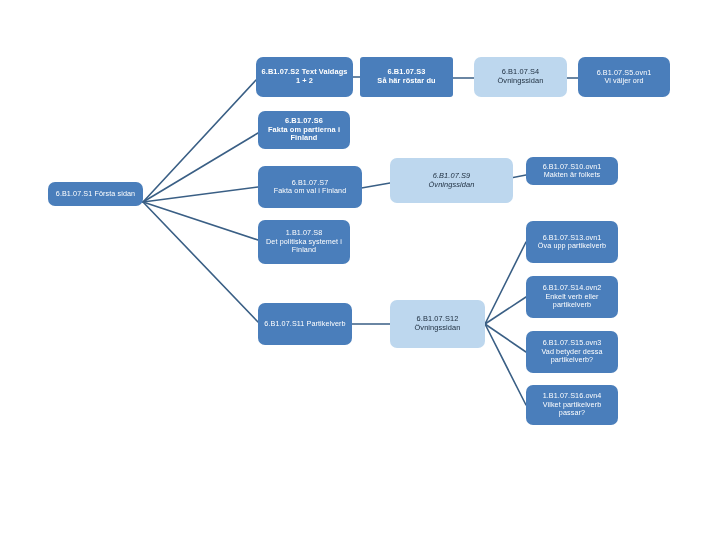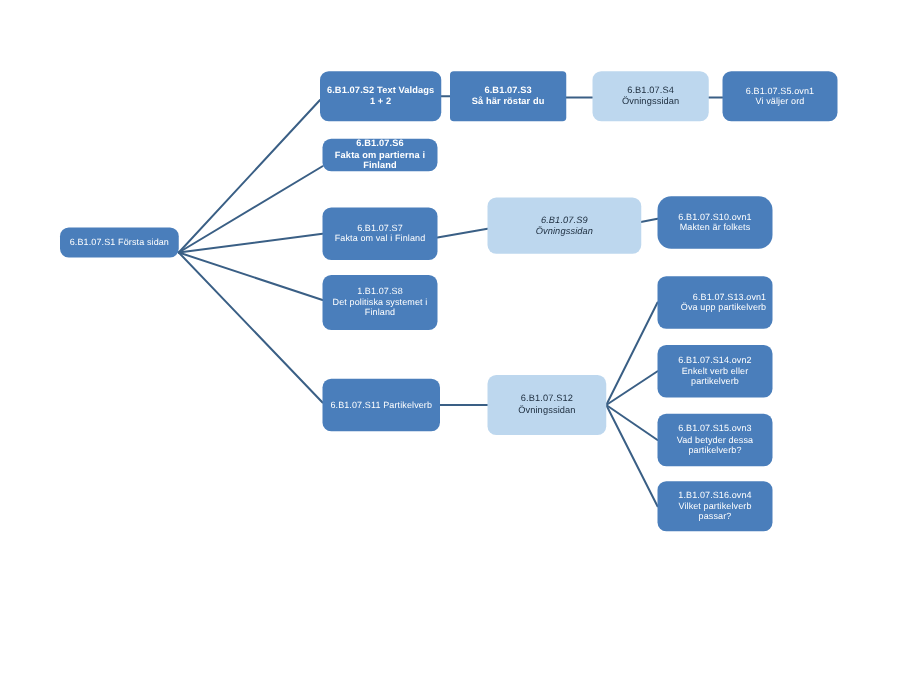--- a/index.html
+++ b/index.html
@@ -102,48 +102,48 @@
 Så här röstar du</span>
       </div>
       <div class="node pale" style="left: 474px; top: 57px; width: 93px; height: 40px;">
         <span class="label">6.B1.07.S4
 Övningssidan</span>
       </div>
       <div class="node mid" style="left: 578px; top: 57px; width: 92px; height: 40px;">
         <span class="label">6.B1.07.S5.ovn1
 Vi väljer ord</span>
       </div>
-      <div class="node mid-strong bold" style="left: 258px; top: 111px; width: 92px; height: 26px;">
+      <div class="node mid-strong bold" style="left: 258px; top: 111px; width: 92px; height: 38px;">
         <span class="label">6.B1.07.S6
 Fakta om partierna i Finland</span>
       </div>
-      <div class="node mid" style="left: 258px; top: 166px; width: 92px; height: 42px;">
+      <div class="node mid" style="left: 258px; top: 166px; width: 104px; height: 42px;">
         <span class="label">6.B1.07.S7
 Fakta om val i Finland</span>
       </div>
       <div class="node mid" style="left: 258px; top: 220px; width: 92px; height: 44px;">
         <span class="label">1.B1.07.S8
 Det politiska systemet i Finland</span>
       </div>
       <div class="node pale" style="left: 390px; top: 158px; width: 123px; height: 45px; font-style: italic;">
         <span class="label">6.B1.07.S9
 Övningssidan</span>
       </div>
-      <div class="node mid" style="left: 526px; top: 157px; width: 92px; height: 42px; border-radius: 11px;">
+      <div class="node mid" style="left: 526px; top: 157px; width: 92px; height: 28px;">
         <span class="label">6.B1.07.S10.ovn1
 Makten är folkets</span>
       </div>
       <div class="node mid" style="left: 258px; top: 303px; width: 94px; height: 42px;">
         <span class="label">6.B1.07.S11 Partikelverb</span>
       </div>
       <div class="node pale" style="left: 390px; top: 300px; width: 95px; height: 48px;">
         <span class="label">6.B1.07.S12
 Övningssidan</span>
       </div>
-      <div class="node mid" style="left: 526px; top: 221px; width: 92px; height: 42px; text-align: right;">
+      <div class="node mid" style="left: 526px; top: 221px; width: 92px; height: 42px;">
         <span class="label">6.B1.07.S13.ovn1
 Öva upp partikelverb</span>
       </div>
       <div class="node mid" style="left: 526px; top: 276px; width: 92px; height: 42px; justify-content: flex-end;">
         <span class="label">6.B1.07.S14.ovn2
 Enkelt verb eller partikelverb</span>
       </div>
       <div class="node mid" style="left: 526px; top: 331px; width: 92px; height: 42px;">
         <span class="label">6.B1.07.S15.ovn3
 Vad betyder dessa partikelverb?</span>

